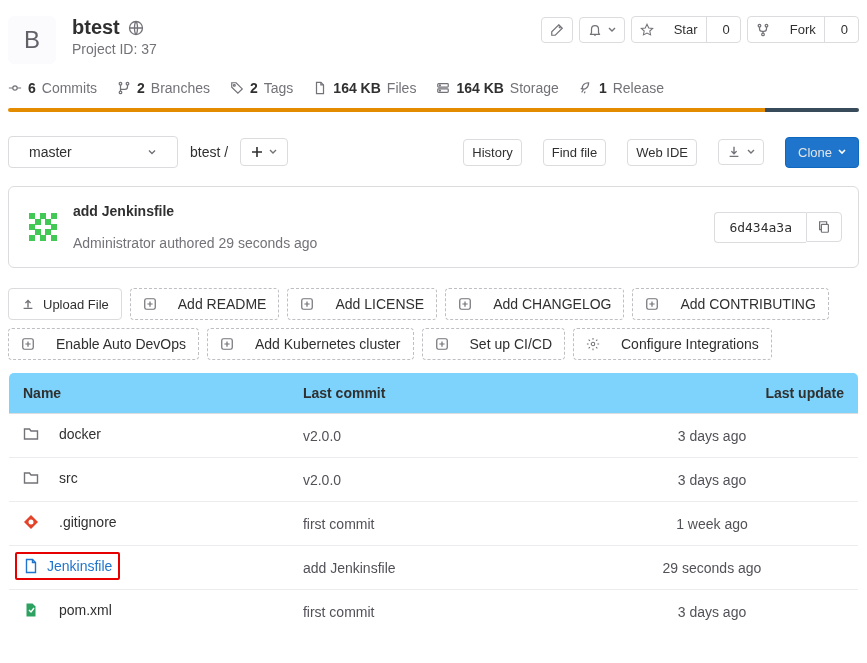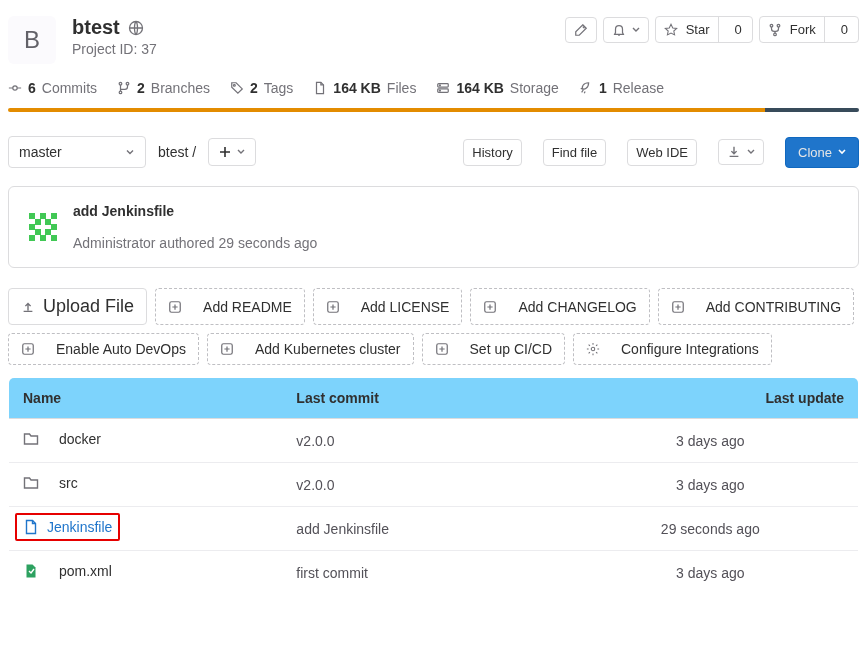--- a/index.html
+++ b/index.html
@@ -7,45 +7,45 @@
     .header-row { display: flex; justify-content: space-between; align-items: flex-start; padding: 8px 0 16px 0; }
     .header-left { display: flex; gap: 16px; align-items: flex-start; }
     .avatar-box { width: 48px; height: 48px; background: #fbfafd; border-radius: 6px; display: flex; align-items: center; justify-content: center; font-size: 24px; color: #626168; }
     .proj-title { font-size: 20px; font-weight: 600; display: flex; align-items: center; gap: 8px; }
     .visibility-icon { color: #737278; display: inline-flex; }
     .proj-id { color: #737278; font-size: 14px; margin-top: 2px; }
     .header-right { display: flex; gap: 6px; align-items: center; }
     .btn { border: 1px solid #dcdcde; background: #fff; border-radius: 4px; padding: 5px 8px; font-size: 13px; cursor: pointer; display: inline-flex; align-items: center; gap: 6px; color: #303030; }
     .btn svg { display: block; }
     .btn.count-group { padding: 0; overflow: hidden; }
-    .btn.count-group .left { padding: 5px 8px; border-right: 1px solid #dcdcde; display: inline-flex; gap: 8px; align-items: center; }
+    .btn.count-group .left { padding: 5px 8px; border-right: 1px solid #dcdcde; display: inline-flex; gap: 20px; align-items: center; }
     .btn.count-group .count { padding: 5px 10px; }
     .stats-row { display: flex; gap: 20px; align-items: center; padding-bottom: 12px; }
     .stat-item { display: inline-flex; gap: 6px; align-items: center; color: #737278; }
     .stat-item b { color: #303030; font-weight: 600; }
     .lang-bar { height: 4px; display: flex; width: 100%; border-radius: 2px; overflow: hidden; margin-bottom: 24px; }
     .lang-seg { height: 100%; }
     .controls-row { display: flex; justify-content: space-between; align-items: center; margin-bottom: 18px; }
     .controls-left { display: flex; gap: 4px; align-items: center; }
-    .branch-sel { border: 1px solid #dcdcde; border-radius: 4px; padding: 7px 10px; width: 138px; display: flex; justify-content: space-between; align-items: center; background: #fff; cursor: pointer; }
+    .branch-sel { border: 1px solid #dcdcde; border-radius: 4px; padding: 7px 20px; width: 170px; display: flex; justify-content: space-between; align-items: center; background: #fff; cursor: pointer; }
     .breadcrumb { color: #303030; padding: 0 8px; }
     .add-btn { border: 1px solid #dcdcde; border-radius: 4px; padding: 7px 10px; background: #fff; display: inline-flex; gap: 6px; align-items: center; cursor: pointer; }
     .controls-right { display: flex; gap: 21px; align-items: center; }
     .btn-primary { background: #1f75cb; border-color: #1068bf; color: #e5e5e5; padding: 7px 12px; }
     .commit-box { border: 1px solid #dcdcde; border-radius: 6px; padding: 16px; display: flex; justify-content: space-between; align-items: center; margin-bottom: 20px; }
     .commit-left { display: flex; gap: 12px; align-items: center; }
     .commit-avatar { width: 36px; height: 36px; border-radius: 50%; position: relative; }
     .commit-msg { font-weight: 600; }
     .commit-meta { color: #737278; margin-top: 16px; }
     .commit-right { display: flex; align-items: center; }
     .sha-box { border: 1px solid #dcdcde; border-radius: 4px 0 0 4px; padding: 7px 14px; font-family: "SFMono-Regular", Consolas, monospace; font-size: 13px; border-right: none; }
     .copy-box { border: 1px solid #dcdcde; border-radius: 0 4px 4px 0; padding: 7px 10px; cursor: pointer; display: inline-flex; }
     .suggest-row { display: flex; flex-wrap: wrap; gap: 8px; margin-bottom: 8px; }
     .dashed-btn { border: 1px dashed #bfbfc3; border-radius: 4px; padding: 7px 12px; background: #fff; color: #303030; display: inline-flex; gap: 21px; align-items: center; cursor: pointer; font-size: 14px; }
-    .upload-btn { border: 1px solid #dcdcde; border-radius: 4px; padding: 7px 12px; background: #fff; display: inline-flex; gap: 8px; align-items: center; cursor: pointer; font-size: 18px; }
+    .upload-btn { border: 1px solid #dcdcde; border-radius: 4px; padding: 7px 12px; background: #fff; display: inline-flex; gap: 8px; align-items: center; cursor: pointer; font-size: 13px; }
     .file-table { width: 100%; border-collapse: collapse; border: 1px solid #dcdcde; border-radius: 6px; overflow: hidden; margin-top: 12px; }
     .file-table th { text-align: left; padding: 12px 14px; background: #7dd3fc; border-bottom: 1px solid #dcdcde; font-weight: 600; color: #303030; font-size: 14px; }
     .file-table th:last-child { text-align: right; }
     .file-table td { padding: 12px 14px; border-bottom: 1px solid #ececef; color: #535158; }
     .file-table tr:last-child td { border-bottom: none; }
     .file-table td:last-child { text-align: center; }
     .file-name { display: inline-flex; gap: 20px; align-items: center; color: #303030; }
     .file-link { color: #1f75cb; }
     .icon-wrap { display: inline-flex; width: 16px; height: 16px; }
     .highlight { border: 2px solid #e60000; padding: 4px 6px; border-radius: 2px; margin: -6px -8px; display: inline-flex; gap: 8px; align-items: center; }
@@ -231,20 +231,29 @@
     </div>
     <div>
       <div class="commit-msg">add Jenkinsfile</div>
       <div class="commit-meta">
         <span>Administrator</span>
         <span>authored</span>
         <span>29 seconds ago</span>
       </div>
     </div>
   </div>
+  <div class="commit-right">
+    <div class="sha-box">6d434a3a</div>
+    <div class="copy-box">
+      <svg width="14" height="14" viewBox="0 0 16 16" fill="none" stroke="#737278" stroke-width="1.4">
+          <rect x="5" y="5" width="8" height="9" rx="1"></rect>
+          <path d="M5 11H3V2h8v3"></path>
+        </svg>
+    </div>
+  </div>
 </div>
 
 <div class="suggest-row" id="suggest-row-1">
   <div class="upload-btn">
     <svg width="14" height="14" viewBox="0 0 16 16" fill="none" stroke="#737278" stroke-width="1.6">
         <path d="M8 12V4M5 7l3-3 3 3M3 13h10"></path>
       </svg>
     <span>Upload File</span>
   </div>
 <div class="dashed-btn">
@@ -334,20 +343,33 @@
               <svg width="16" height="16" viewBox="0 0 16 16" fill="none" stroke="#737278" stroke-width="1.4">
                 <path d="M1.5 3h5l1.5 2h6.5v8h-13V3z"></path>
               </svg>
             </span>
             <span>src</span>
           </span></td>
         <td>v2.0.0</td>
         <td>3 days ago</td>
       </tr>
       <tr>
+        <td><span class="file-name">
+            <span class="icon-wrap">
+              <svg width="16" height="16" viewBox="0 0 16 16">
+                <path d="M8 1l7 7-7 7-7-7 7-7z" fill="#e24329"></path>
+                <circle cx="8" cy="8" r="2.5" fill="#fff"></circle>
+              </svg>
+            </span>
+            <span>.gitignore</span>
+          </span></td>
+        <td>first commit</td>
+        <td>1 week ago</td>
+      </tr>
+      <tr>
         <td><span class="file-name file-link">
             <span class="highlight">
               <span class="icon-wrap">
                 <svg width="16" height="16" viewBox="0 0 16 16" fill="none" stroke="#1f75cb" stroke-width="1.4">
                   <path d="M3.5 1.5h6l3 3v10h-9v-13z"></path>
                   <path d="M9.5 1.5v3h3"></path>
                 </svg>
               </span>
               <span>Jenkinsfile</span>
             </span>

